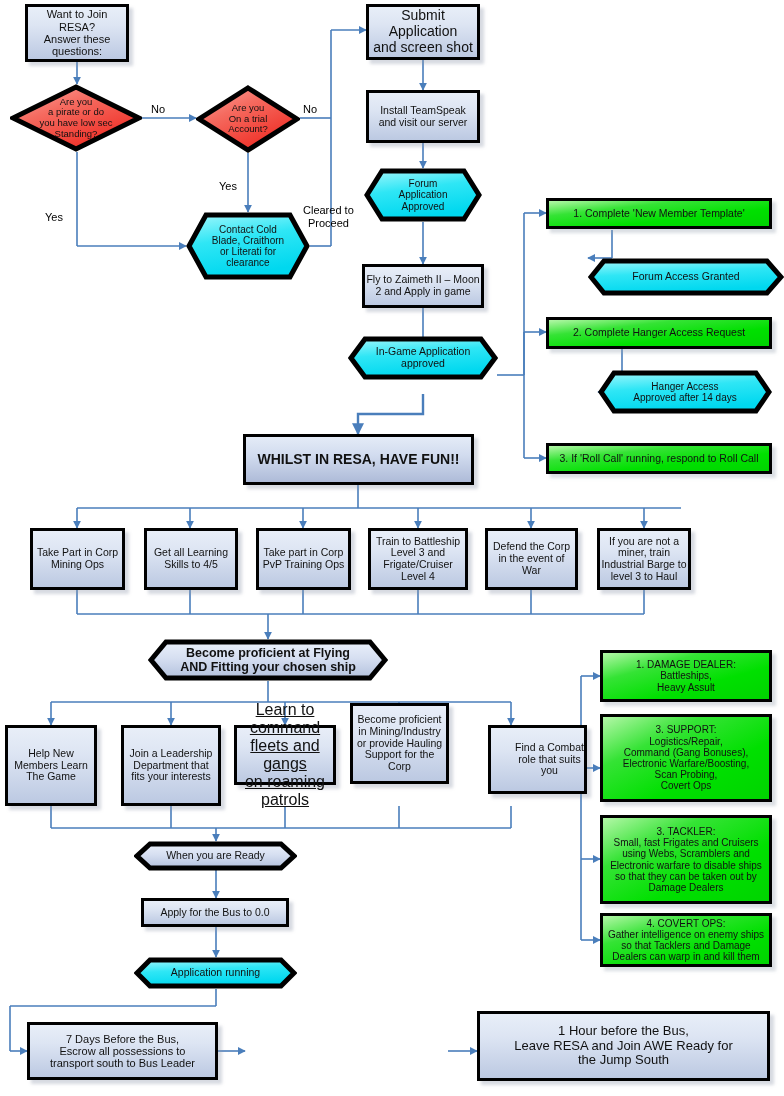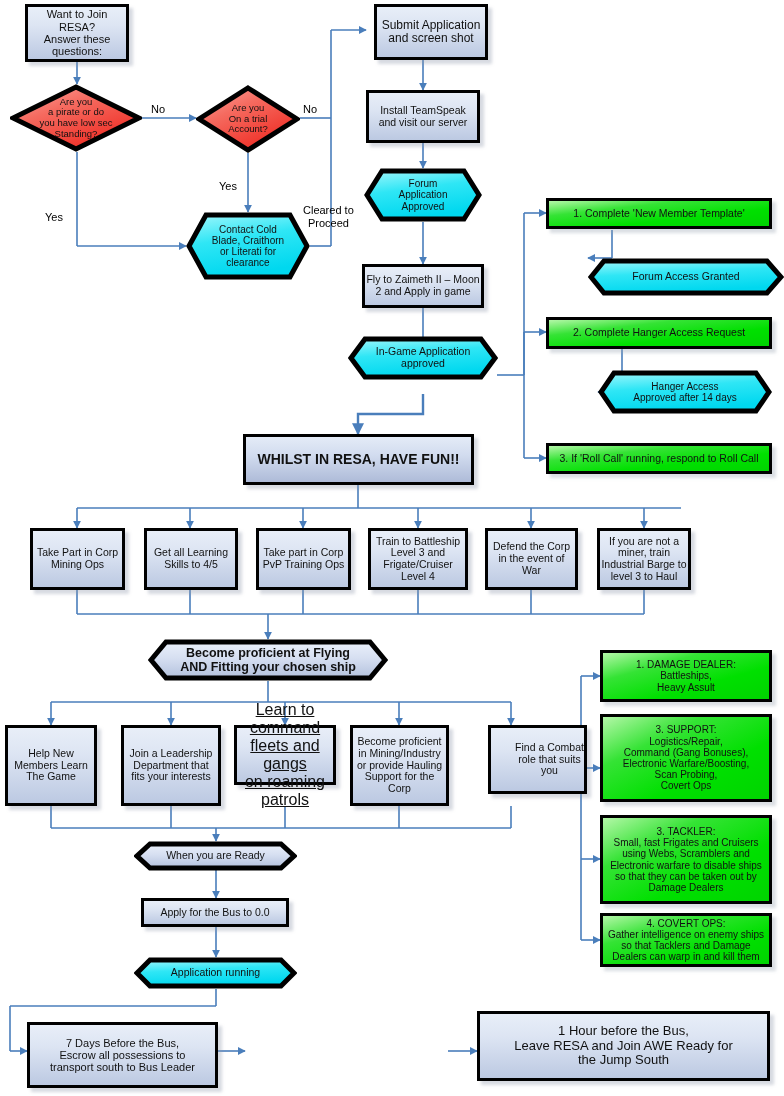--- a/index.html
+++ b/index.html
@@ -274,21 +274,21 @@
         </linearGradient>
       </defs>
       <polygon points="20,3 104,3 121,34 104,65 20,65 3,34" fill="url(#cyangrad1)" stroke="#000000" stroke-width="5"></polygon>
     </svg>
     <div class="hex-label" style="font-size:10px;">Contact Cold
 Blade, Craithorn
 or Literati for
 clearance</div>
   </div>
 
-  <div class="node rect" style="left:374px; top:4px; width:114px; height:56px; font-size:12px;">Submit Application
+  <div class="node rect" style="left:366px; top:4px; width:114px; height:56px; font-size:14px;">Submit Application
 and screen shot</div>
 
   <div class="node rect" style="left:366px; top:90px; width:114px; height:53px; font-size:10.5px;">Install TeamSpeak
 and visit our server</div>
 
   <div class="hex-wrap" style="left:364px; top:168px; width:118px; height:54px;">
     <svg class="hex-shape" viewBox="0 0 118 54" preserveAspectRatio="none">
       <polygon points="18,3 100,3 115,27 100,51 18,51 3,27" fill="url(#cyangrad1)" stroke="#000000" stroke-width="5"></polygon>
     </svg>
     <div class="hex-label" style="font-size:10px;">Forum
@@ -365,21 +365,21 @@
 
   <div class="node rect" style="left:5px; top:725px; width:92px; height:81px; font-size:10.5px;">Help New
 Members Learn
 The Game</div>
   <div class="node rect" style="left:121px; top:725px; width:100px; height:81px; font-size:10.5px;">Join a Leadership
 Department that
 fits your interests</div>
   <div class="node rect" style="left:234px; top:725px; width:102px; height:60px; font-size:16px;text-decoration:underline;">Learn to command
 fleets and gangs
 on roaming patrols</div>
-  <div class="node rect" style="left:350px; top:725px; width:99px; height:81px; font-size:10.5px;">Become proficient
+  <div class="node rect" style="left:350px; top:703px; width:99px; height:81px; font-size:10.5px;">Become proficient
 in Mining/Industry
 or provide Hauling
 Support for the
 Corp</div>
   <div class="node rect" style="left:488px; top:725px; width:99px; height:69px; font-size:10.5px;padding-left:24px;">Find a Combat
 role that suits you</div>
 
   <div class="node rect-green" style="left:600px; top:650px; width:172px; height:52px; font-size:10px;">1. DAMAGE DEALER:
 Battleships,
 Heavy Assult</div>
@@ -409,21 +409,21 @@
 
   <div class="node rect" style="left:141px; top:898px; width:148px; height:29px; font-size:10.5px;">Apply for the Bus to 0.0</div>
 
   <div class="hex-wrap" style="left:134px; top:957px; width:163px; height:32px;">
     <svg class="hex-shape" viewBox="0 0 163 32" preserveAspectRatio="none">
       <polygon points="16,3 147,3 160,16 147,29 16,29 3,16" fill="url(#cyangrad1)" stroke="#000000" stroke-width="5"></polygon>
     </svg>
     <div class="hex-label" style="font-size:10.5px;">Application running</div>
   </div>
 
-  <div class="node rect" style="left:27px; top:1022px; width:191px; height:66px; font-size:11px;">7 Days Before the Bus,
+  <div class="node rect" style="left:27px; top:1022px; width:191px; height:58px; font-size:11px;">7 Days Before the Bus,
 Escrow all possessions to
 transport south to Bus Leader</div>
   <div class="node rect" style="left:477px; top:1011px; width:293px; height:70px; font-size:13px;">1 Hour before the Bus,
 Leave RESA and Join AWE Ready for
 the Jump South</div>
 
   <div class="edge-label" style="left:151px; top:103px;">No</div>
   <div class="edge-label" style="left:303px; top:103px;">No</div>
   <div class="edge-label" style="left:45px; top:211px;">Yes</div>
   <div class="edge-label" style="left:219px; top:180px;">Yes</div>

